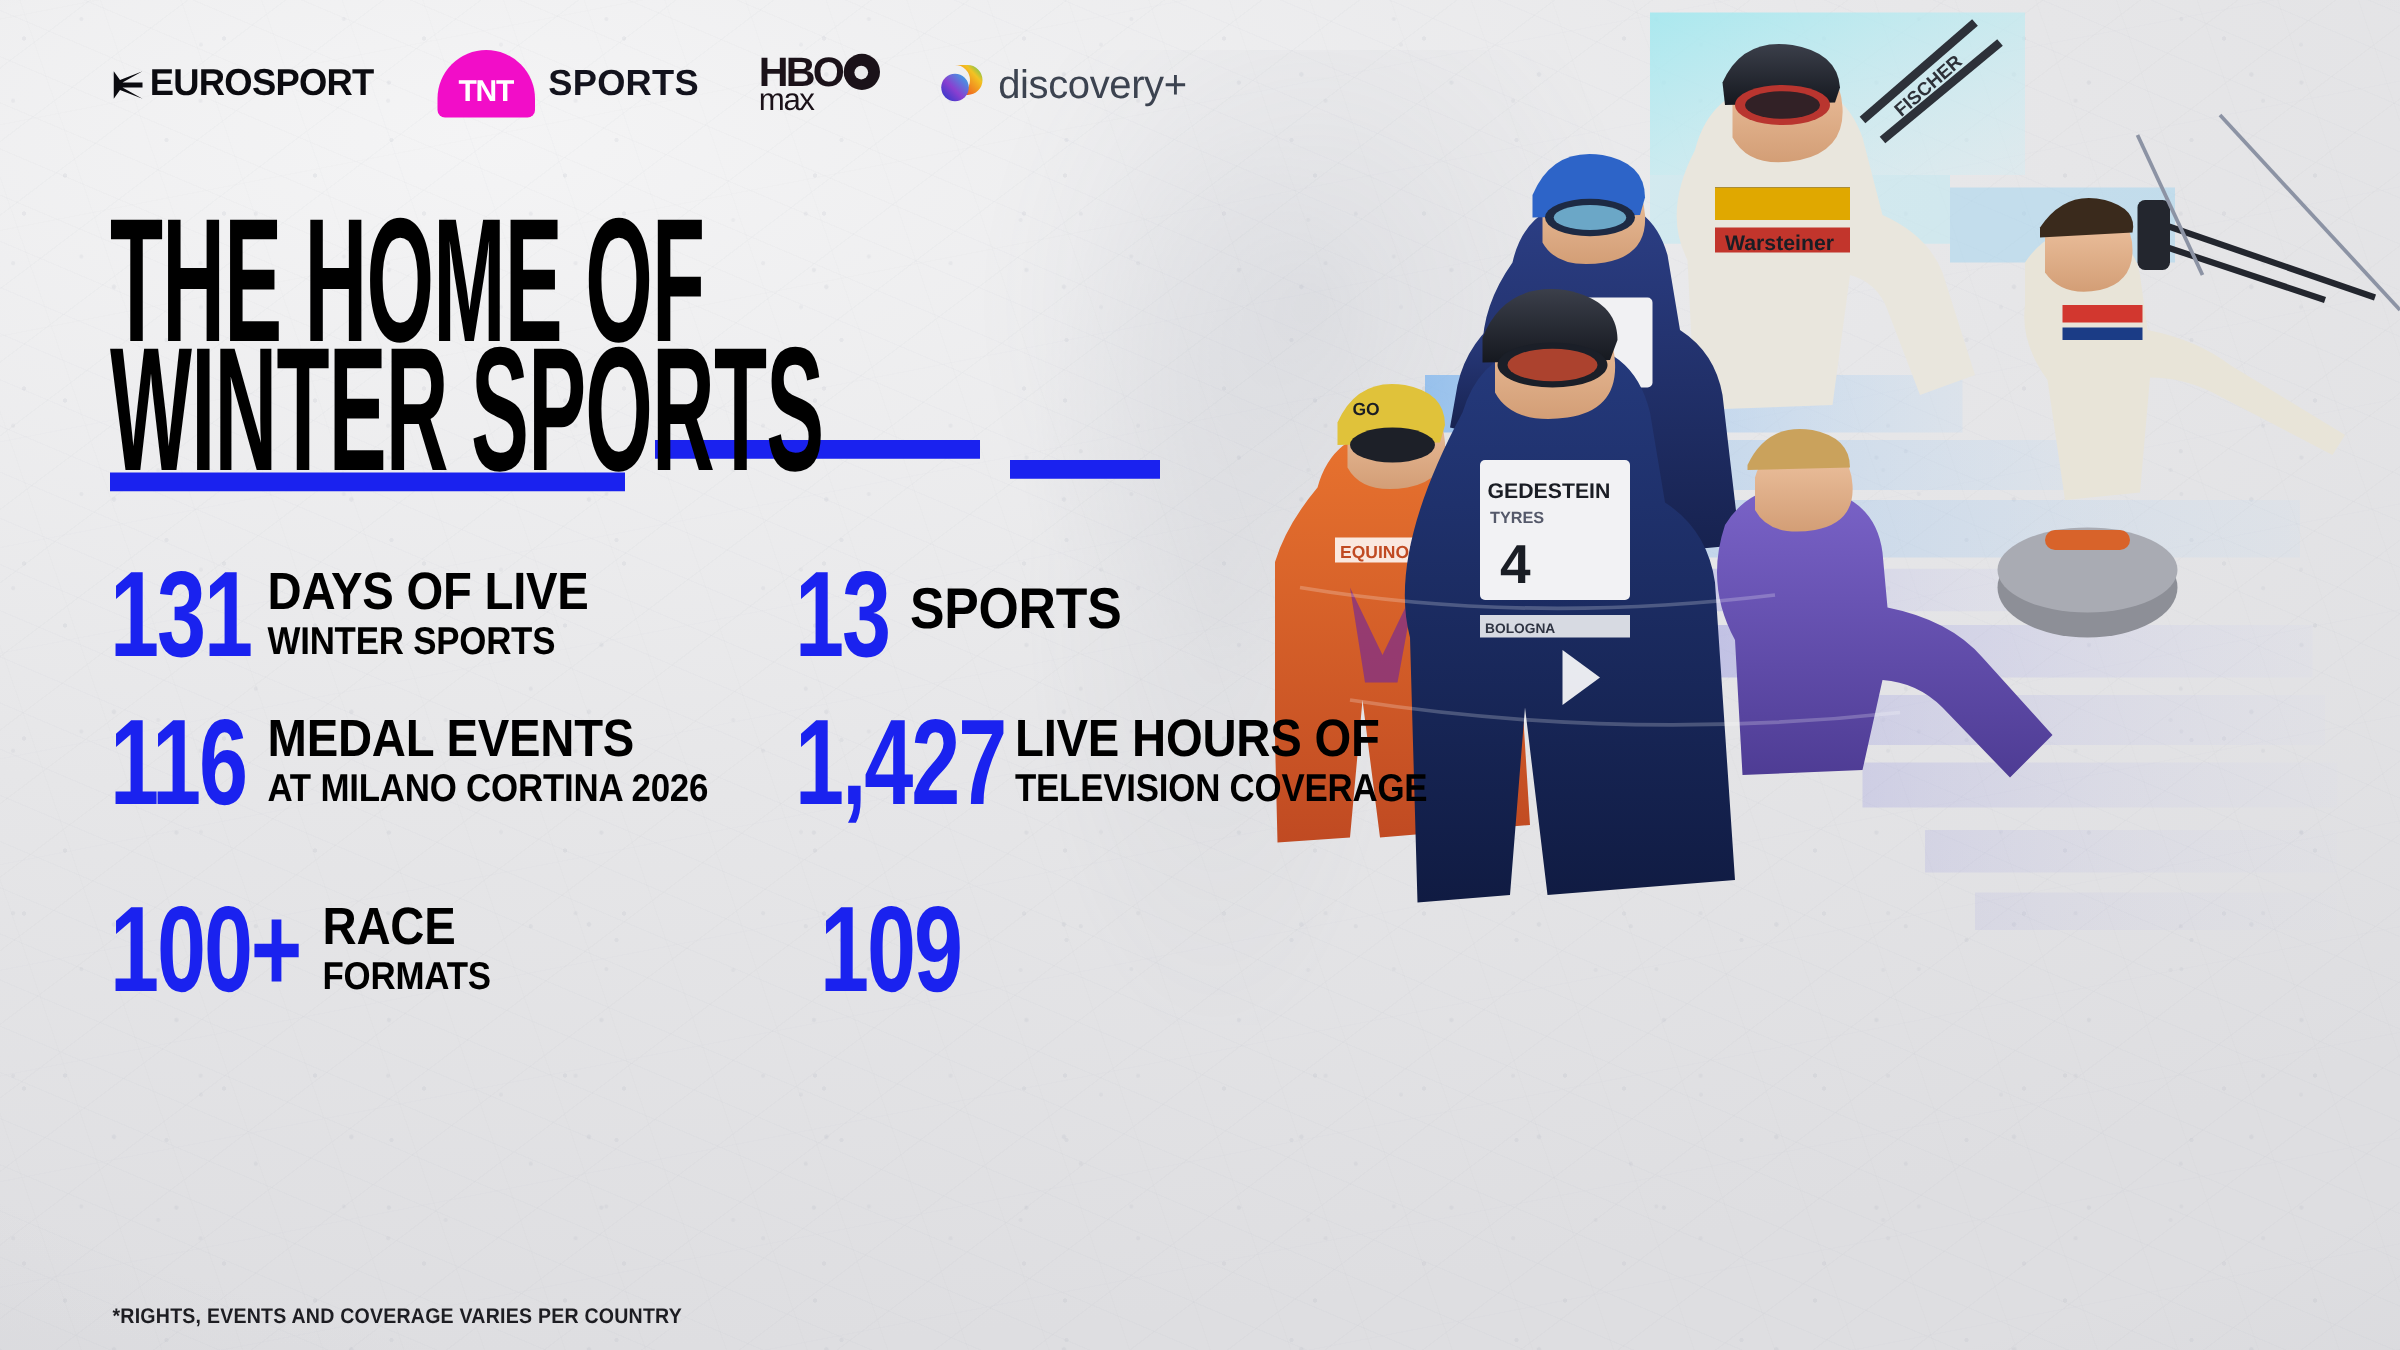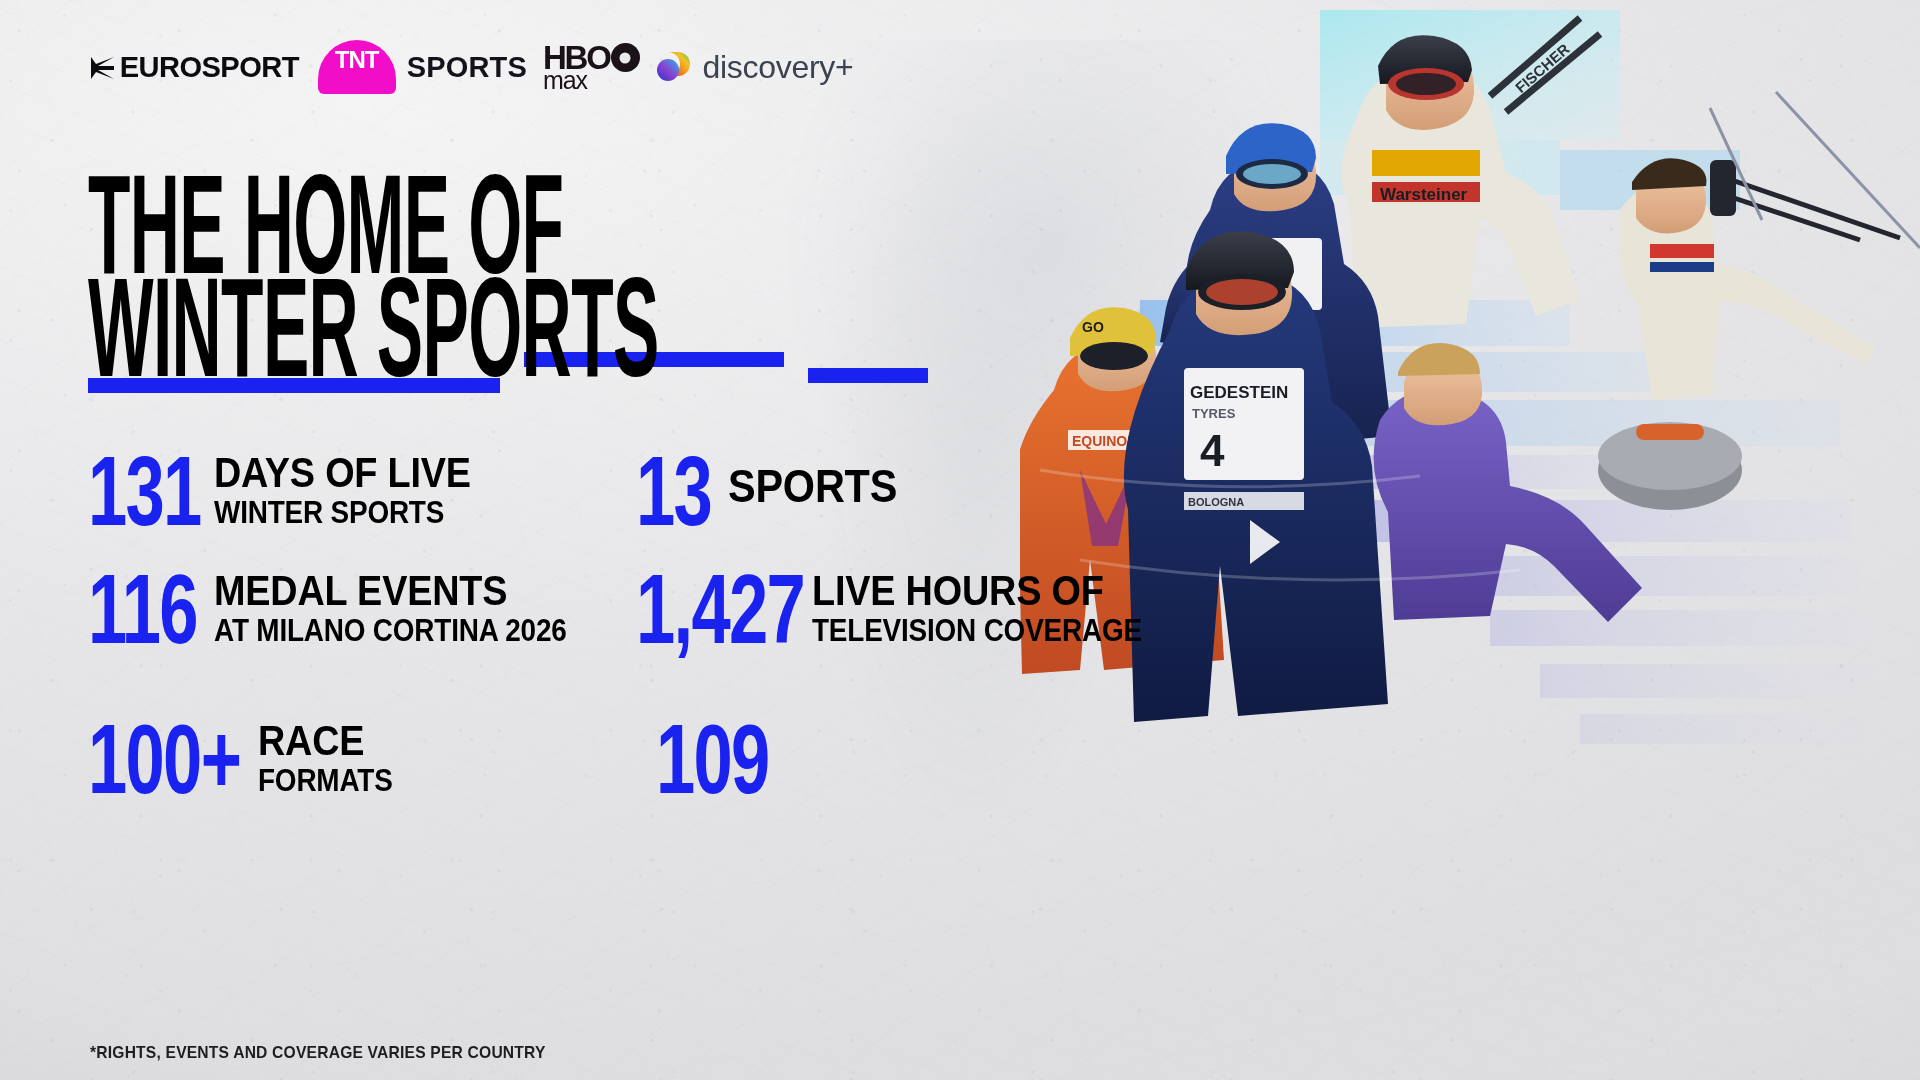--- a/index.html
+++ b/index.html
@@ -52,35 +52,35 @@
     filter:blur(.4px);
   }
   #bg-vignette{
     position:absolute; inset:0;
     background:radial-gradient(130% 110% at 50% 45%, transparent 55%, rgba(120,126,140,.17) 100%);
   }
 
   
   #logo-bar{
     position:absolute; left:88px; top:44px; height:46px;
-    display:flex; align-items:center; gap:16px; z-index:40;
+    display:flex; align-items:center; gap:48px; z-index:40;
   }
   .logo-eurosport{ display:flex; align-items:center; gap:2px; }
   .logo-eurosport .es-star{ width:27px; height:27px; position:relative; }
   .logo-eurosport .es-word{
     font-family:"Liberation Sans", sans-serif;
     font-weight:700; font-size:30px; letter-spacing:-.6px;
     color:#0b0b10; transform:scaleX(.97);
   }
   .logo-tnt{ display:flex; align-items:center; gap:11px; }
   .tnt-pill{
     width:78px; height:54px; background:#F20DC8;
     border-radius:39px 39px 6px 6px;
     display:flex; align-items:flex-end; justify-content:center;
-    padding-bottom:20px;
+    padding-bottom:6px;
   }
   .tnt-pill span{
     color:#fff; font-weight:700; font-size:24px; letter-spacing:-1px;
     font-family:"Liberation Sans", sans-serif;
   }
   .tnt-sports{
     font-weight:700; font-size:29px; letter-spacing:.2px; color:#13131d;
   }
   .logo-hbomax{ display:flex; flex-direction:column; align-items:flex-start; line-height:.82; }
   .hbo-row{ display:flex; align-items:center; }

